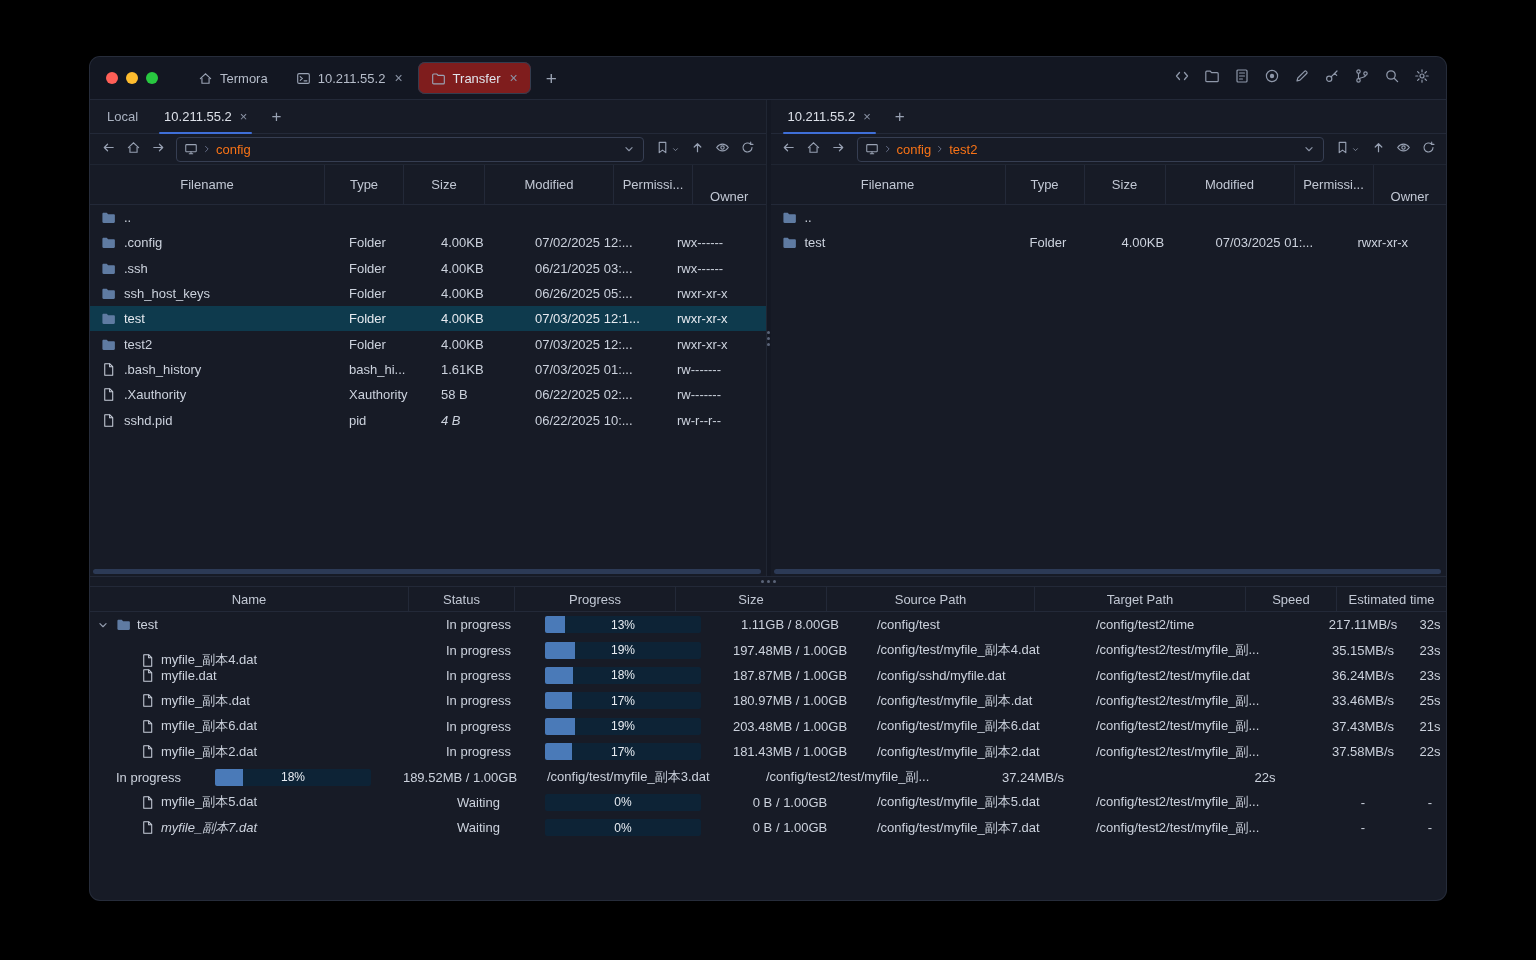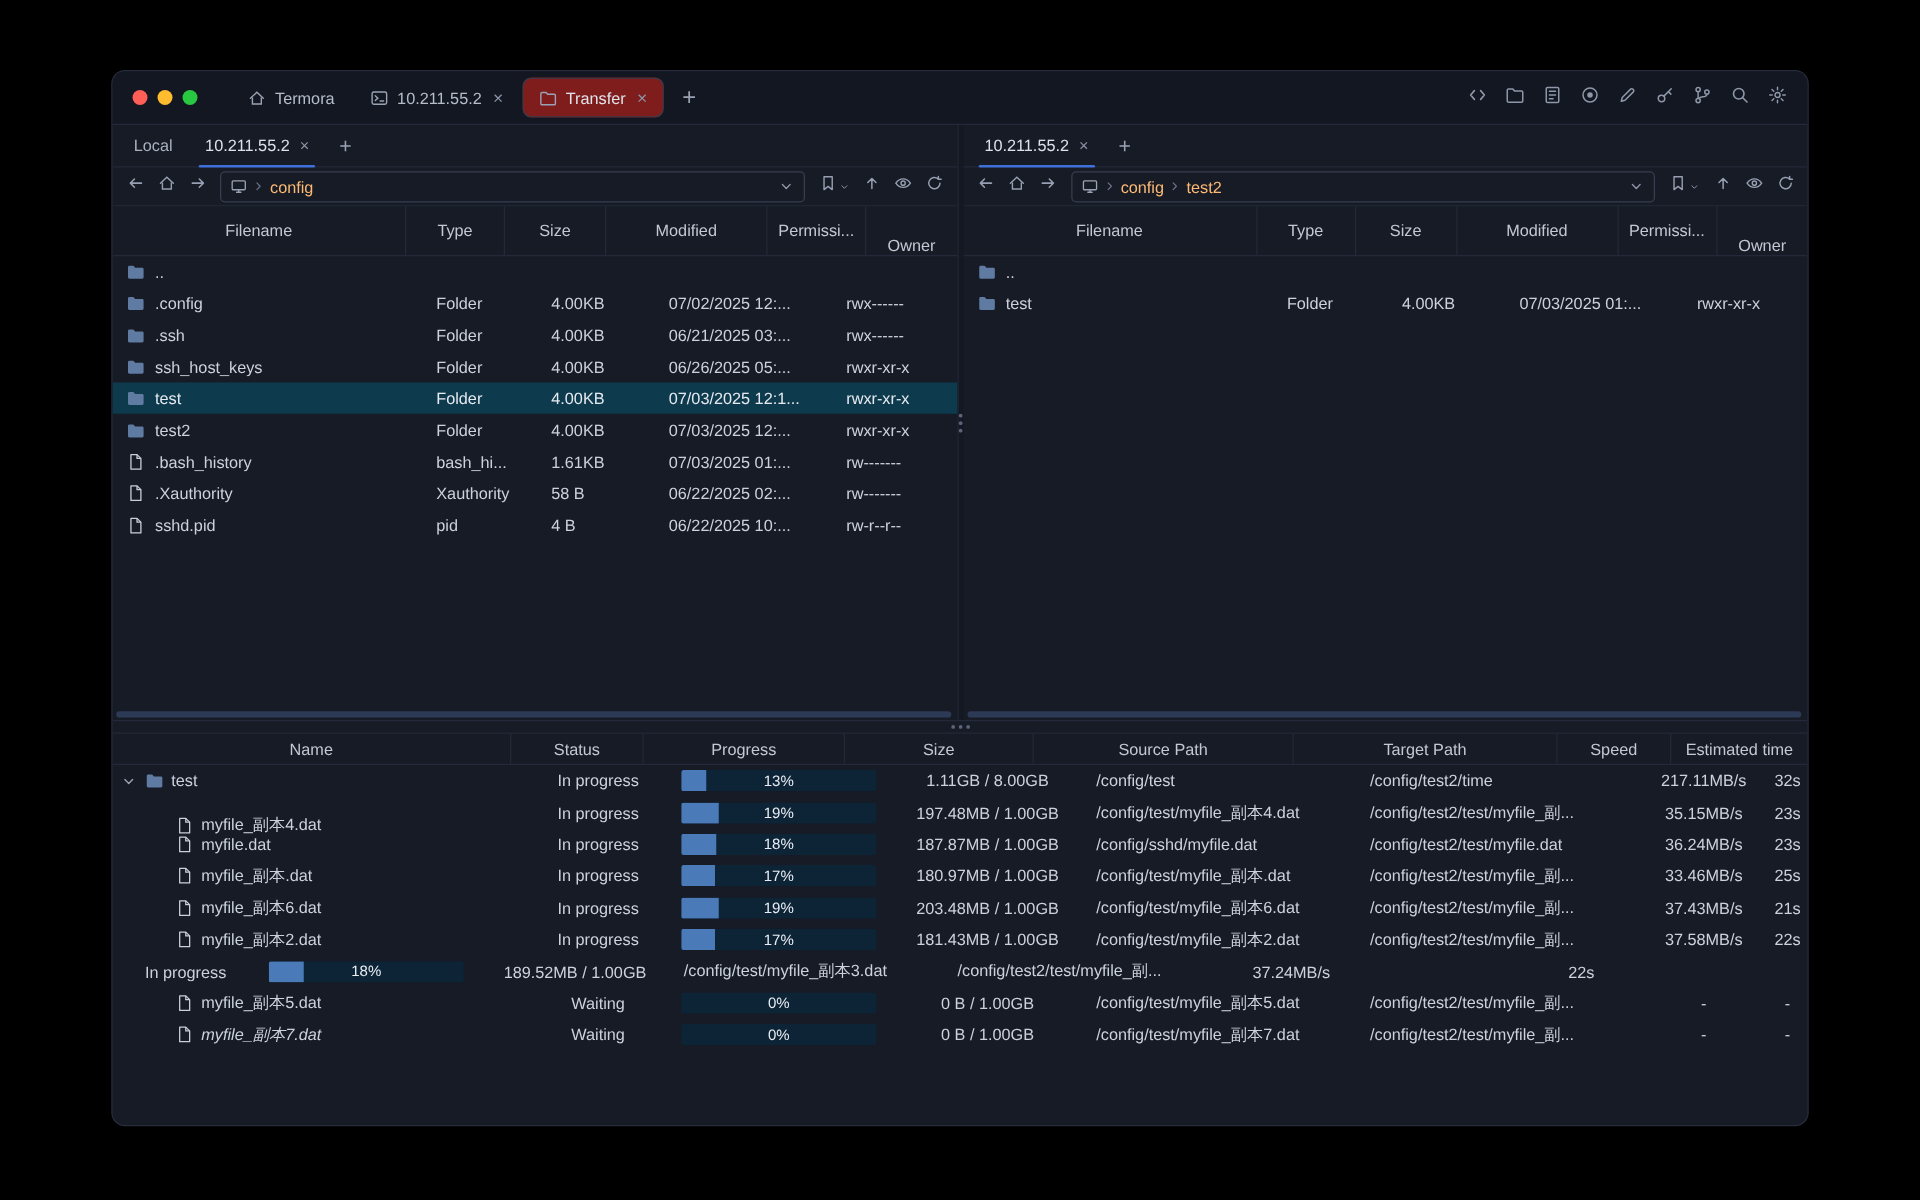--- a/index.html
+++ b/index.html
@@ -31,21 +31,21 @@
   .pane-tabs{flex:0 0 33px;display:flex;align-items:stretch;border-bottom:1px solid #232938;padding-left:4px;}
   .ptab{display:flex;align-items:center;gap:7px;padding:0 13px;font-size:13px;color:#aab2c0;position:relative;}
   .ptab.active{color:#dde1e9;}
   .ptab.active::after{content:"";position:absolute;left:8px;right:8px;bottom:-1px;height:2px;background:#3f6fd8;border-radius:1px;}
   .ptab .close{color:#8b94a6;font-size:13px;margin-left:1px;}
   .ptab-add{width:32px;display:flex;align-items:center;justify-content:center;color:#99a2b3;font-size:17px;}
   .navbar{flex:0 0 30px;display:flex;align-items:center;padding:0 6px;gap:1px;border-bottom:1px solid #1f2532;}
   .navbtn{min-width:24px;height:22px;display:flex;align-items:center;justify-content:center;color:#97a0b2;border-radius:4px;}
   .navbtn svg{width:15px;height:15px;}
   .crumb{flex:1;height:23px;margin:0 5px;border:1px solid #363e52;border-radius:4px;display:flex;align-items:center;padding:0 7px;gap:3px;
-         color:#fdba74;font-size:13px;min-width:0;}
+         color:#f97316;font-size:13px;min-width:0;}
   .crumb .devicon{width:14px;height:14px;display:flex;color:#9aa3b4;}
   .crumb .sep{width:12px;height:12px;display:flex;color:#6c7590;}
   .crumb .tail{margin-left:auto;width:14px;height:14px;display:flex;color:#8b94a6;}
   .bmk{display:flex;align-items:center;padding:0 5px;color:#97a0b2;}
   .bmk .sub{width:9px;height:9px;display:flex;margin-left:1px;}
   .bmk .sub svg{width:9px;height:9px;}
   .f-header{flex:0 0 26px;display:flex;border-bottom:1px solid #232938;color:#c2c8d4;font-size:13px;}
   .f-hcell{display:flex;align-items:center;justify-content:center;border-right:1px solid #232938;white-space:nowrap;overflow:hidden;}
   .f-hcell:last-child{border-right:none;margin-top:24px;}
   .f-body{flex:1;position:relative;overflow:hidden;}
@@ -382,21 +382,21 @@
                 <div class="f-cell f-name" style="flex: 0 0 234px; width: 234px;">
                   <span class="ficon">
                     <svg viewBox="0 0 16 16">
                       <path d="M4 1.8h5.2L12.5 5v9.2H4z" fill="none" stroke="#c9cfdb" stroke-width="1.1" stroke-linejoin="round"></path>
                       <path d="M9.2 1.8V5h3.3" fill="none" stroke="#c9cfdb" stroke-width="1.1"></path>
                     </svg>
                   </span>
                   <span>sshd.pid</span>
                 </div>
                 <div class="f-cell" style="flex: 0 0 78px; width: 78px;">pid</div>
-                <div class="f-cell" style="flex: 0 0 80px; width: 80px;">4 B</div>
+                <div class="f-cell" style="flex: 0 0 80px; width: 80px; font-style: italic;">4 B</div>
                 <div class="f-cell" style="flex: 0 0 128px; width: 128px;">06/22/2025 10:...</div>
                 <div class="f-cell" style="flex: 0 0 78px; width: 78px;">rw-r--r--</div>
                 <div class="f-cell" style="flex: 1 1 0%; min-width: 0px;"></div>
               </div>
               <div class="hscroll"></div>
             </div>
           </div>
         <div class="v-split">
           <div class="grip-v">
               <i></i>

